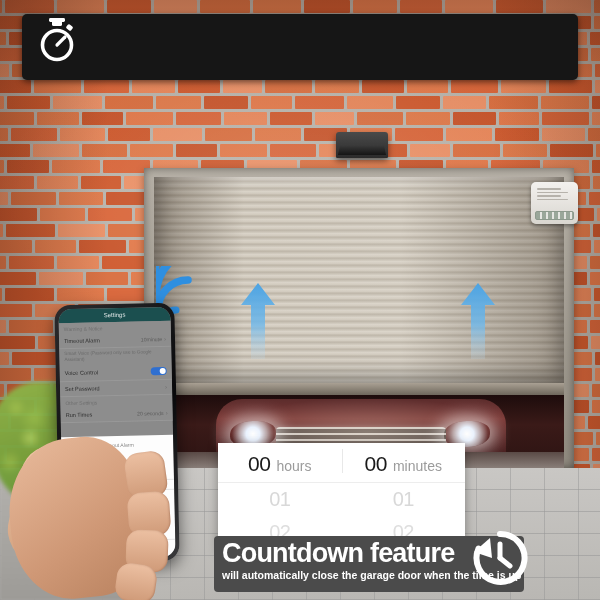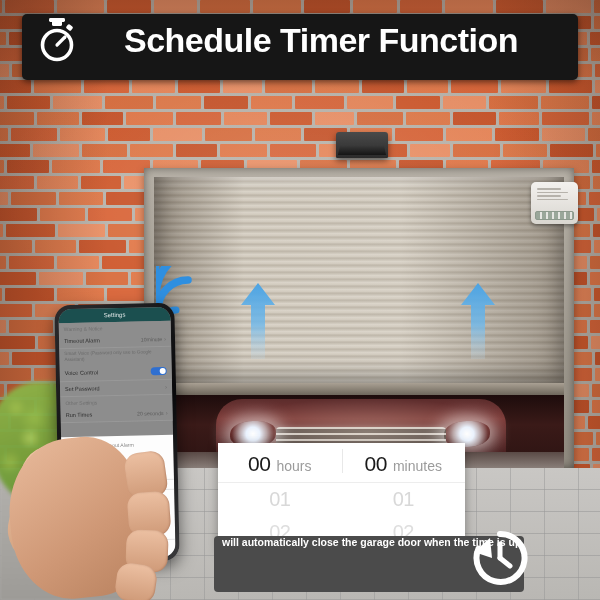--- a/index.html
+++ b/index.html
@@ -1059,21 +1059,20 @@
         <svg width="46" height="46" viewBox="0 0 46 46">
           <g fill="#ffffff">
             <rect x="18" y="2" width="10" height="6" rx="1.6"></rect>
             <rect x="15" y="0" width="16" height="4" rx="1.4"></rect>
             <rect x="32.5" y="7" width="6" height="5" rx="1.4" transform="rotate(38 35.5 9.5)"></rect>
           </g>
           <circle cx="23" cy="27" r="14.5" fill="none" stroke="#ffffff" stroke-width="3.6"></circle>
           <line x1="23" y1="27" x2="31" y2="19" stroke="#ffffff" stroke-width="3.2" stroke-linecap="round"></line>
         </svg>
       </span>
-      <span class="banner-title">Schedule Timer Function</span>
     </div>
   </div>
 
   <div class="phone">
     <div class="phone-screen">
 
       <div class="ph-header">Settings</div>
 
       <div class="ph-list">
         <div class="ph-section">Warning &amp; Notice</div>
@@ -1164,20 +1163,21 @@
         <span class="tc-num">00</span>
         <span class="tc-unit">minutes</span>
       </div>
       <div class="tc-opt">01</div>
       <div class="tc-opt o2">02</div>
       <div class="tc-opt o3">03</div>
     </div>
   </div>
 
   <div class="footer">
+    <div class="footer-title">Countdown feature</div>
     <div class="footer-sub">will automatically close the garage door when the time is up</div>
     <span class="clock-icon">
       <svg width="64" height="64" viewBox="0 0 64 64">
         <path d="M32 8 A24 24 0 1 1 10.5 22.5" fill="none" stroke="#ffffff" stroke-width="6" stroke-linecap="round"></path>
         <path d="M22 12 L6 26 L24 32 Z" fill="#ffffff"></path>
         <line x1="32" y1="32" x2="32" y2="18" stroke="#ffffff" stroke-width="5" stroke-linecap="round"></line>
         <line x1="32" y1="32" x2="42" y2="40" stroke="#ffffff" stroke-width="5" stroke-linecap="round"></line>
       </svg>
     </span>
   </div>

